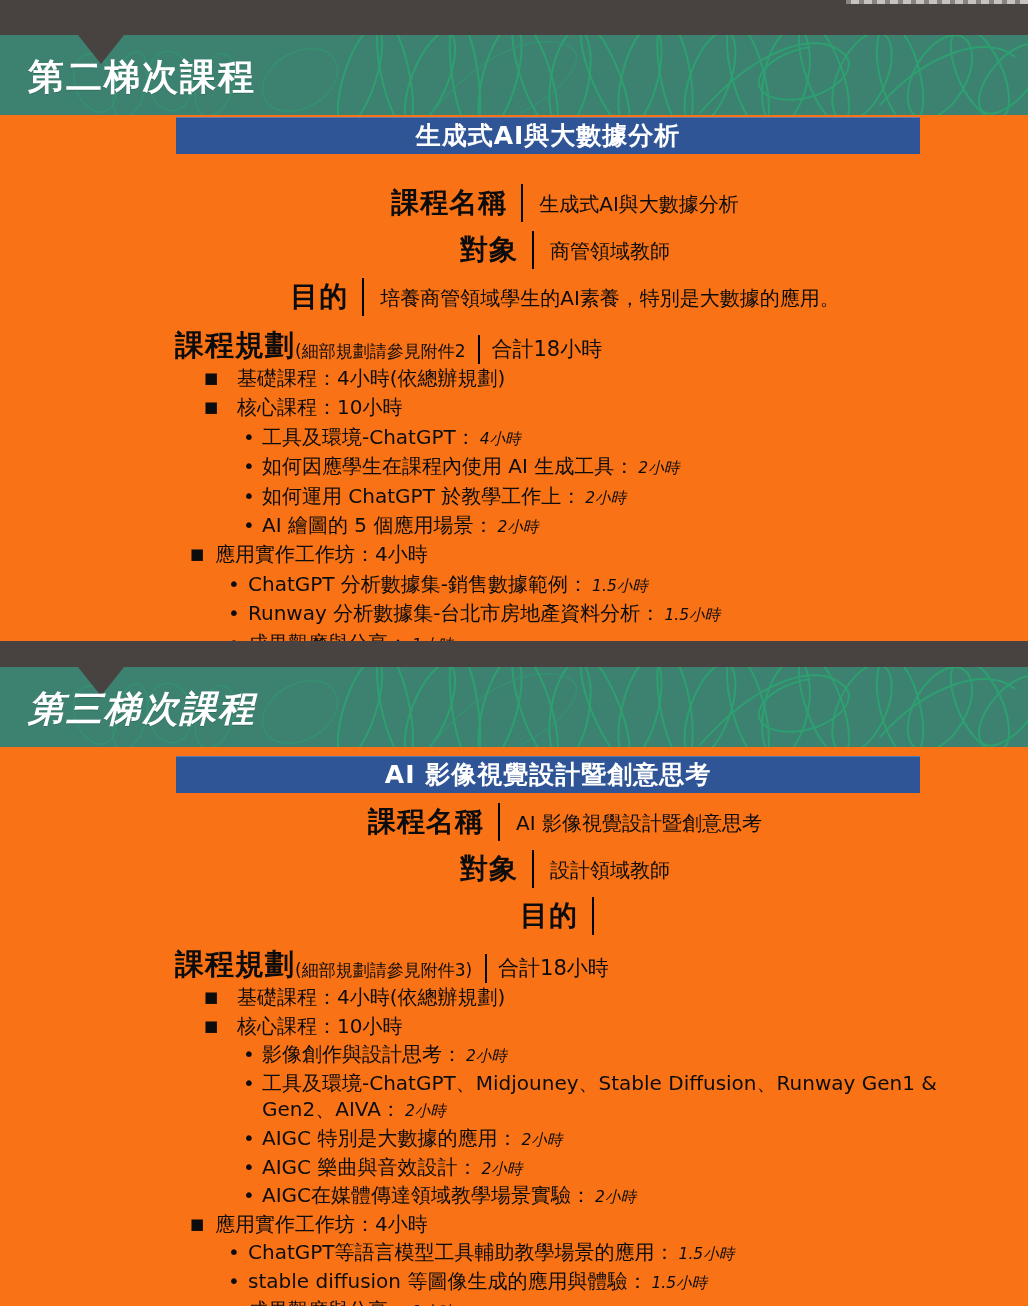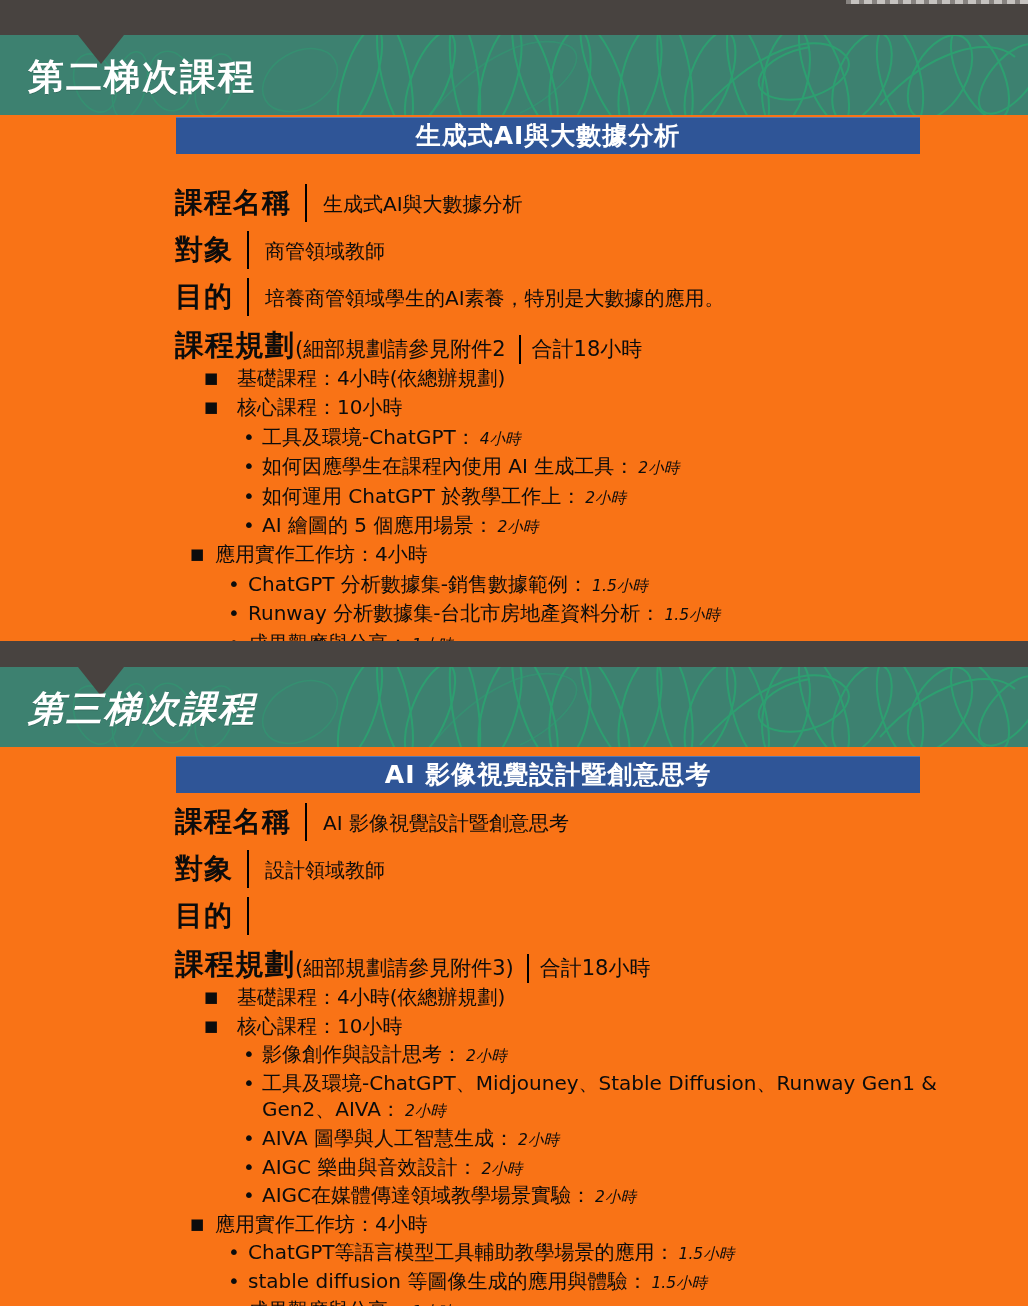--- a/index.html
+++ b/index.html
@@ -42,28 +42,28 @@
     box-shadow:inset 0 1px 0 rgba(255,255,255,.22);
   }
   .blue-1 { top:117px; }
   .blue-2 { top:756px; }
   .blue-bar span { color:#ffffff; font-size:25px; font-weight:700; letter-spacing:1px; }
 
   
   .fields { position:absolute; left:175px; width:780px; }
   .fields-1 { top:184px; }
   .fields-2 { top:803px; }
-  .field-row { display:flex; align-items:center; min-height:38px; margin-bottom:9px; }
+  .field-row { display:flex; align-items:center; min-height:38px; margin-bottom:9px;justify-content:center; }
   .field-label { font-size:28px; font-weight:700; letter-spacing:1px; white-space:nowrap; }
   .field-sep { width:2px; align-self:stretch; background:#000; margin:0 16px 0 14px; }
   .field-value { font-size:20px; padding-top:3px; white-space:nowrap; }
 
   .plan-row { display:flex; align-items:flex-end; margin-top:10px; }
   .plan-label { font-size:29px; font-weight:700; letter-spacing:1px; white-space:nowrap;text-align:right; }
-  .plan-note { font-size:21px; padding-bottom:3px; white-space:nowrap; }
+  .plan-note { font-size:17px; padding-bottom:3px; white-space:nowrap; }
   .plan-sep { width:2px; height:29px; background:#000; margin:0 11px 2px 13px; }
   .plan-total { font-size:21px; padding-bottom:3px; white-space:nowrap; }
 
   
   .items { position:absolute; left:0; width:1028px; }
   .items-1 { top:365px; }
   .items-2 { top:984px; }
   .items-1 .item { line-height:27.4px; }
   .items-2 .item { line-height:26.6px; }
   .item { position:relative; font-size:20px; padding-right:88px; }
@@ -230,21 +230,21 @@
       <span class="plan-sep"></span>
       <span class="plan-total">合計18小時</span>
     </div>
   </div>
 
   <div class="items items-2">
     <div class="item sq-deep"><span class="marker">■</span><span>基礎課程：4小時(依總辦規劃)</span><span class="time"></span></div>
     <div class="item sq-deep"><span class="marker">■</span><span>核心課程：10小時</span><span class="time"></span></div>
     <div class="item dot-deep"><span class="marker">•</span><span>影像創作與設計思考：</span><span class="time">2小時</span></div>
     <div class="item dot-deep"><span class="marker">•</span><span>工具及環境-ChatGPT、Midjouney、Stable Diffusion、Runway Gen1 &amp; Gen2、AIVA：</span><span class="time">2小時</span></div>
-    <div class="item dot-deep"><span class="marker">•</span><span>AIVA 圖學與人工智慧生成：</span><span class="time">2小時</span></div>
+    <div class="item dot-deep"><span class="marker">•</span><span>AIGC 特別是大數據的應用：</span><span class="time">2小時</span></div>
     <div class="item dot-deep"><span class="marker">•</span><span>AIGC 樂曲與音效設計：</span><span class="time">2小時</span></div>
     <div class="item dot-deep"><span class="marker">•</span><span>AIGC在媒體傳達領域教學場景實驗：</span><span class="time">2小時</span></div>
     <div class="item sq-shallow"><span class="marker">■</span><span>應用實作工作坊：4小時</span><span class="time"></span></div>
     <div class="item dot-shallow"><span class="marker">•</span><span>ChatGPT等語言模型工具輔助教學場景的應用：</span><span class="time">1.5小時</span></div>
     <div class="item dot-shallow"><span class="marker">•</span><span>stable diffusion 等圖像生成的應用與體驗：</span><span class="time">1.5小時</span></div>
     <div class="item dot-shallow"><span class="marker">•</span><span>成果觀摩與分享：</span><span class="time">1小時</span></div>
   </div>
 
 </div>
 

